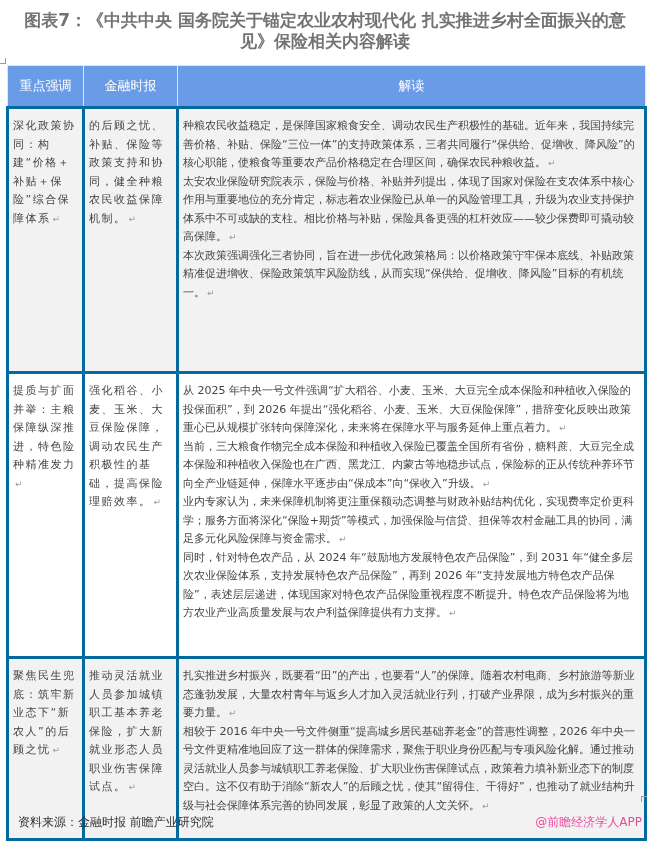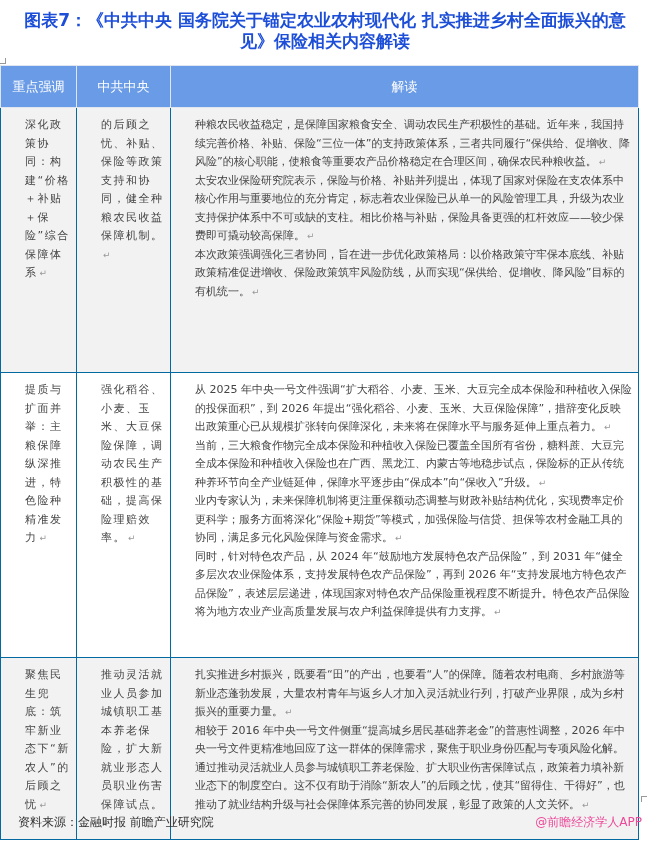--- a/index.html
+++ b/index.html
@@ -1,36 +1,36 @@
 <!DOCTYPE html>
 <html><head>
 <meta charset="utf-8">
 <style>
   * { box-sizing: border-box; margin: 0; padding: 0; }
   html, body { width: 648px; height: 843px; background: #ffffff; overflow: hidden; }
   body { font-family: "DejaVu Sans", "Liberation Sans", sans-serif; color: #404040; position: relative; }
   .title {
     position: absolute; left: 20px; top: 10px; width: 610px;
-    text-align: center; font-weight: bold; font-size: 17px; line-height: 21px; color: #1d4ed8;
+    text-align: center; font-weight: bold; font-size: 17px; line-height: 21px; color: #737373;
     font-family: "DejaVu Sans", sans-serif;
   }
   .corner-mark { position: absolute; width: 6px; height: 6px; border-color: #999; border-style: solid; }
   .cm-tl { left: 0; top: 58px; border-width: 0 1px 1px 0; }
   .cm-br { left: 641px; top: 796px; border-width: 1px 0 0 1px; }
   table.main {
-    position: absolute; left: 0; top: 65px; width: 638px;
+    position: absolute; left: 6px; top: 65px; width: 638px;
     border-collapse: collapse; table-layout: fixed;
   }
   table.main th {
     background: #6a9be6; color: #ffffff; font-weight: normal;
     font-size: 13px; height: 42px; border: 1px solid #dfe6ef; text-align: center;
   }
   table.main td {
-    border: 1px solid #0369a1; vertical-align: top; font-size: 11px; line-height: 18.5px;
-    color: #444; padding: 8px 6px 6px 24px;
+    border: 3px solid #0369a1; vertical-align: top; font-size: 11px; line-height: 18.5px;
+    color: #444; padding: 8px 6px 6px 4px;
   }
   tr.shade td { background: #f2f2f2; }
   tr.plain td { background: #ffffff; }
   td.c1, td.c2 { letter-spacing: 1.5px; font-size: 11.5px; line-height: 19.5px; }
   .para { display: block; }
   .ret { color: #999; font-size: 9px; margin-left: 2px; }
   .footer-left {
     position: absolute; left: 7px; top: 814px; font-size: 12px; color: #333; margin-left: 11px;
   }
   .footer-right {
@@ -45,21 +45,21 @@
 
 <table class="main">
   <colgroup>
     <col style="width:76px">
     <col style="width:94px">
     <col style="width:468px">
   </colgroup>
   <thead>
     <tr>
       <th>重点强调</th>
-      <th>中共中央</th>
+      <th>金融时报</th>
       <th>解读</th>
     </tr>
   </thead>
   <tbody>
     <tr class="shade" style="height:265px">
       <td class="c1"><span>深化政策协同：构建“价格＋补贴＋保险”综合保障体系</span><span class="ret">↵</span></td>
       <td class="c2"><span>的后顾之忧、补贴、保险等政策支持和协同，健全种粮农民收益保障机制。</span><span class="ret">↵</span></td>
       <td>
         <span class="para"><span>种粮农民收益稳定，是保障国家粮食安全、调动农民生产积极性的基础。近年来，我国持续完善价格、补贴、保险“三位一体”的支持政策体系，三者共同履行“保供给、促增收、降风险”的核心职能，使粮食等重要农产品价格稳定在合理区间，确保农民种粮收益。</span><span class="ret">↵</span></span>
         <span class="para"><span>太安农业保险研究院表示，保险与价格、补贴并列提出，体现了国家对保险在支农体系中核心作用与重要地位的充分肯定，标志着农业保险已从单一的风险管理工具，升级为农业支持保护体系中不可或缺的支柱。相比价格与补贴，保险具备更强的杠杆效应——较少保费即可撬动较高保障。</span><span class="ret">↵</span></span>

